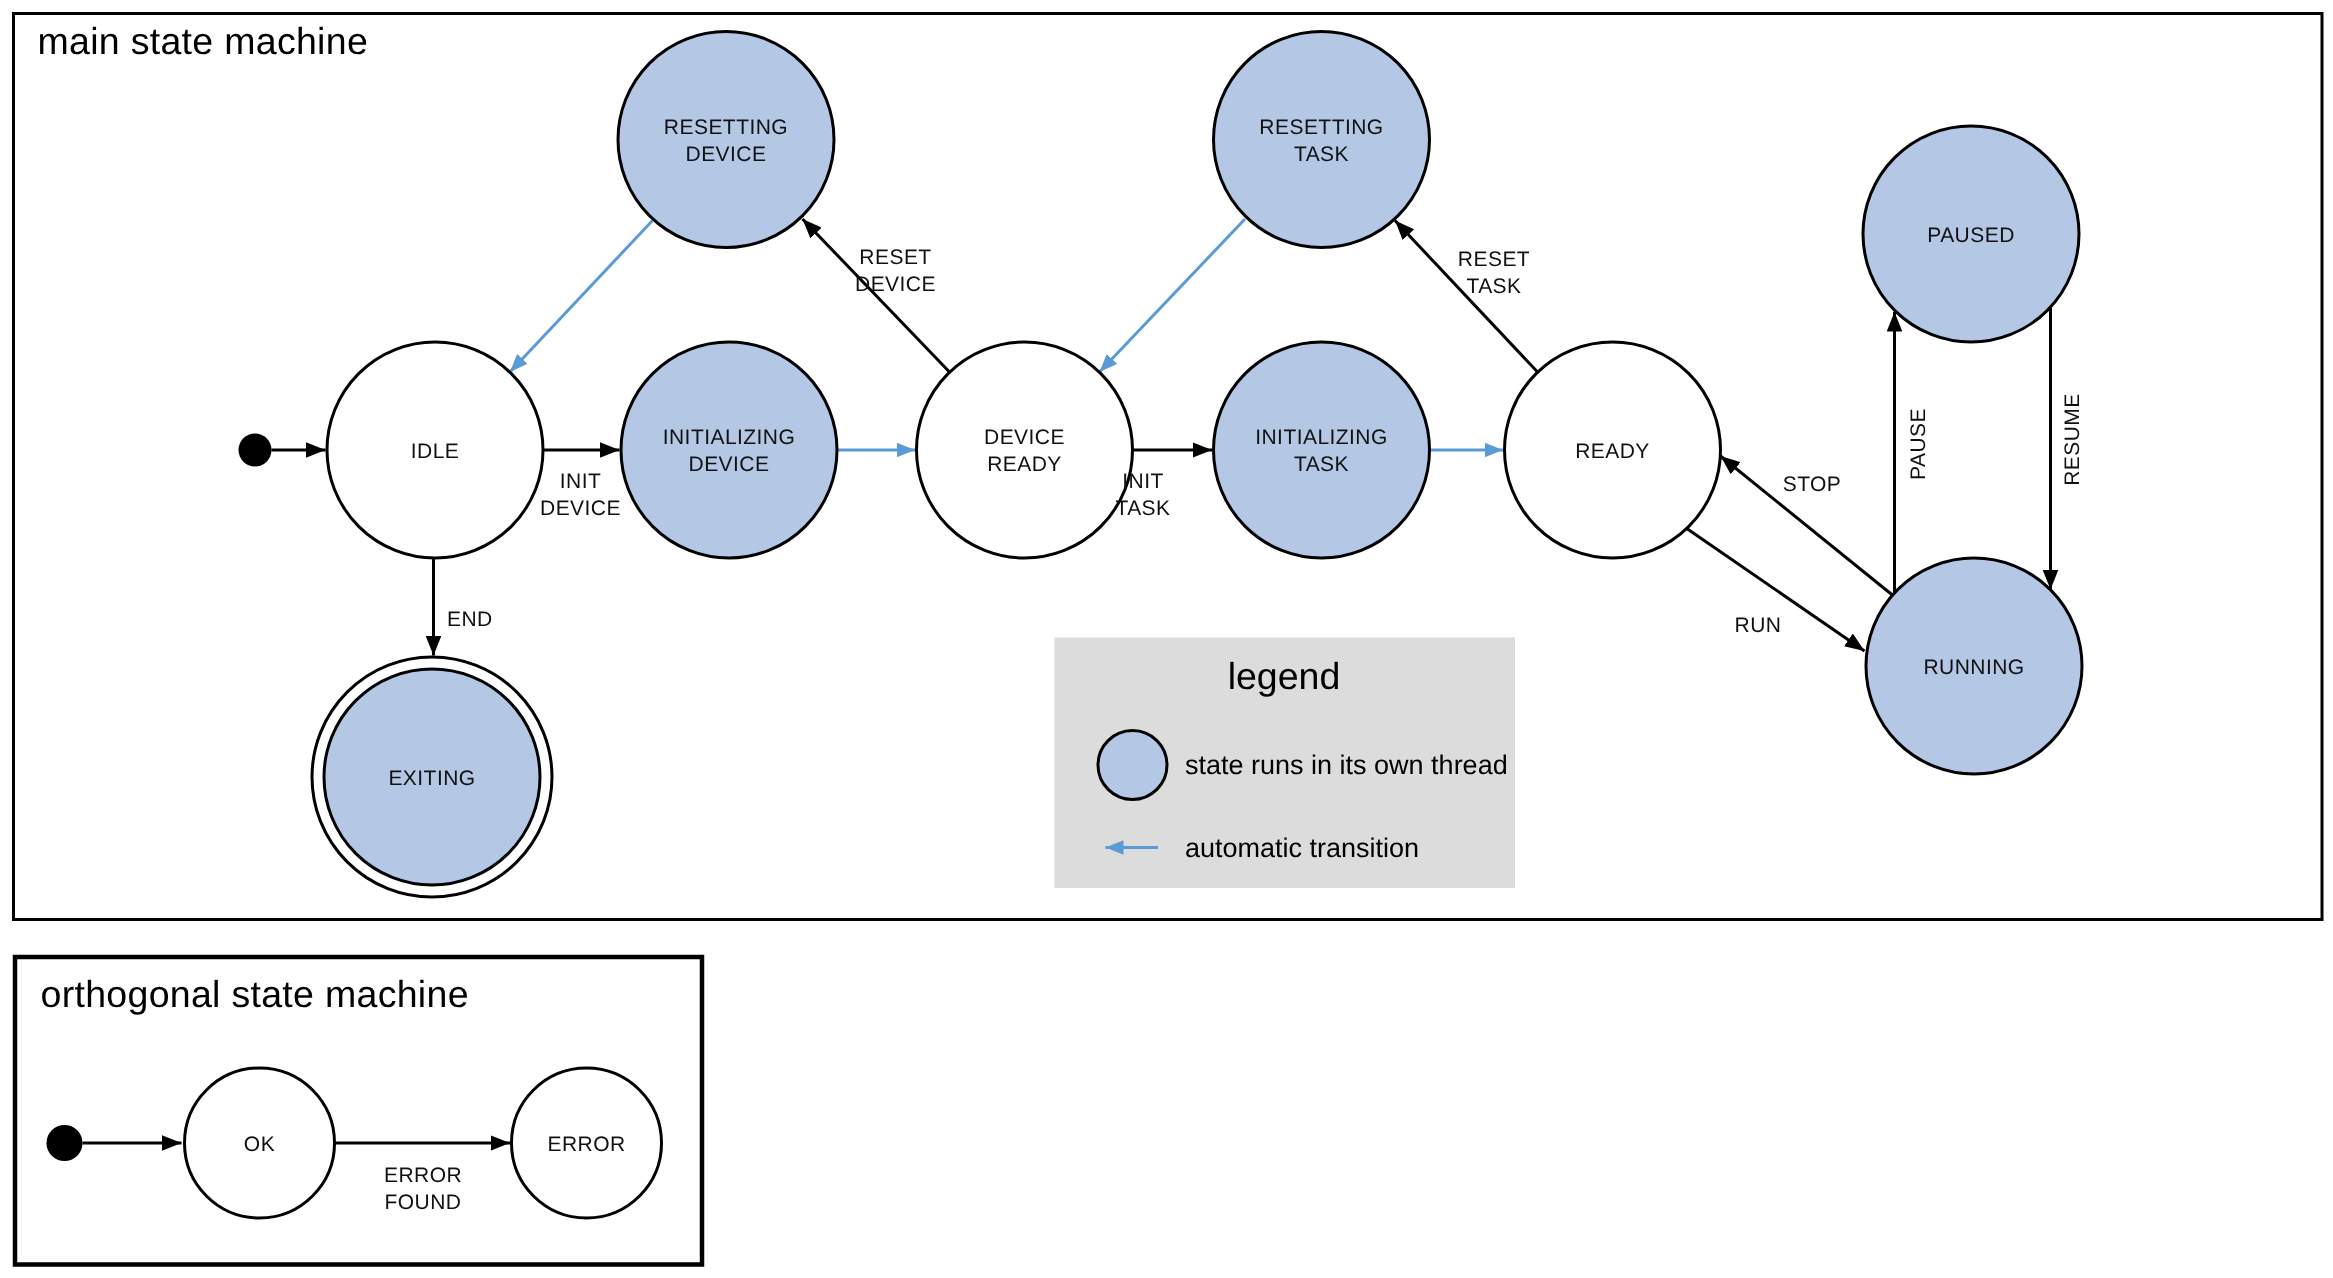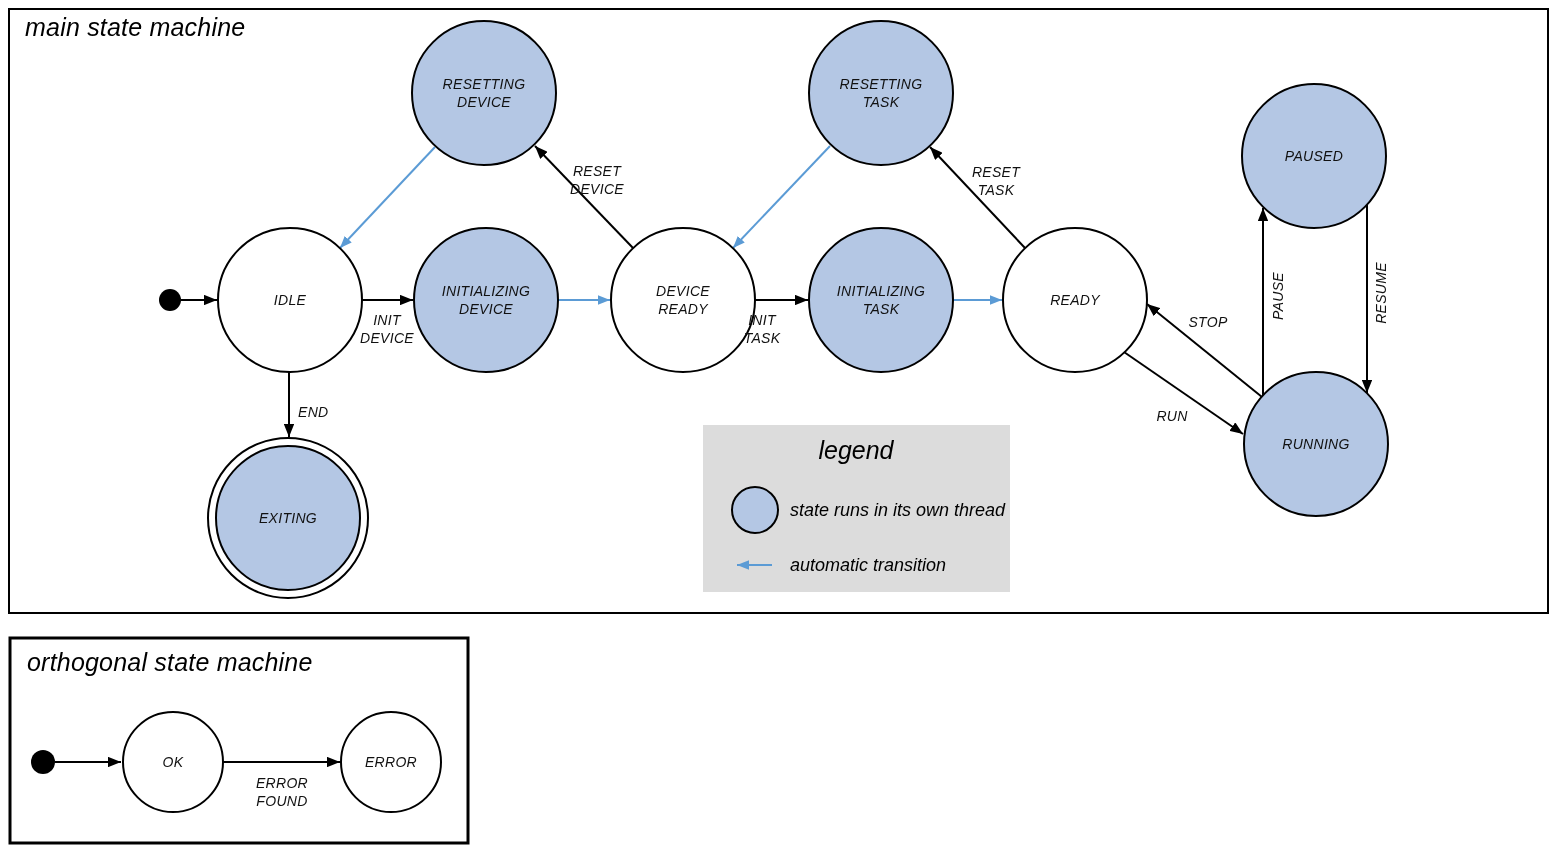--- a/index.html
+++ b/index.html
@@ -1,17 +1,17 @@
 <!DOCTYPE html>
 <html style="--thread-state-fill: #b4c7e4; --plain-state-fill: #ffffff; --auto-transition: #5b9bd5; --legend-bg: #dcdcdc; --stroke: #000000;"><head>
 <meta charset="utf-8">
 <style>
   html,body { margin:0; padding:0; background:#fff; }
   .stage { position:relative; width:1555px; height:852px; background:#fff;
-           font-family:"Liberation Sans",sans-serif;font-style:italic; }
+           font-family:"Liberation Sans",sans-serif; }
   svg text { font-family:"Liberation Sans",sans-serif; }
   .panel       { fill:none; stroke:var(--stroke,#000); }
   .node-plain  { fill:var(--plain-state-fill,#ffffff); stroke:var(--stroke,#000); stroke-width:2; }
   .node-thread { fill:var(--thread-state-fill,#b4c7e4); stroke:var(--stroke,#000); stroke-width:2; }
   .edge        { stroke:var(--stroke,#000); stroke-width:2; fill:none; }
   .edge-auto   { stroke:var(--auto-transition,#5b9bd5); stroke-width:2; fill:none; }
   .dot         { fill:var(--stroke,#000); }
   .lbl         { font-size:14px; fill:#111; text-anchor:middle; letter-spacing:0.3px; }
   .lbl-start   { text-anchor:start; }
   .title       { font-size:25px; fill:#000; text-anchor:start; letter-spacing:0.2px; }

